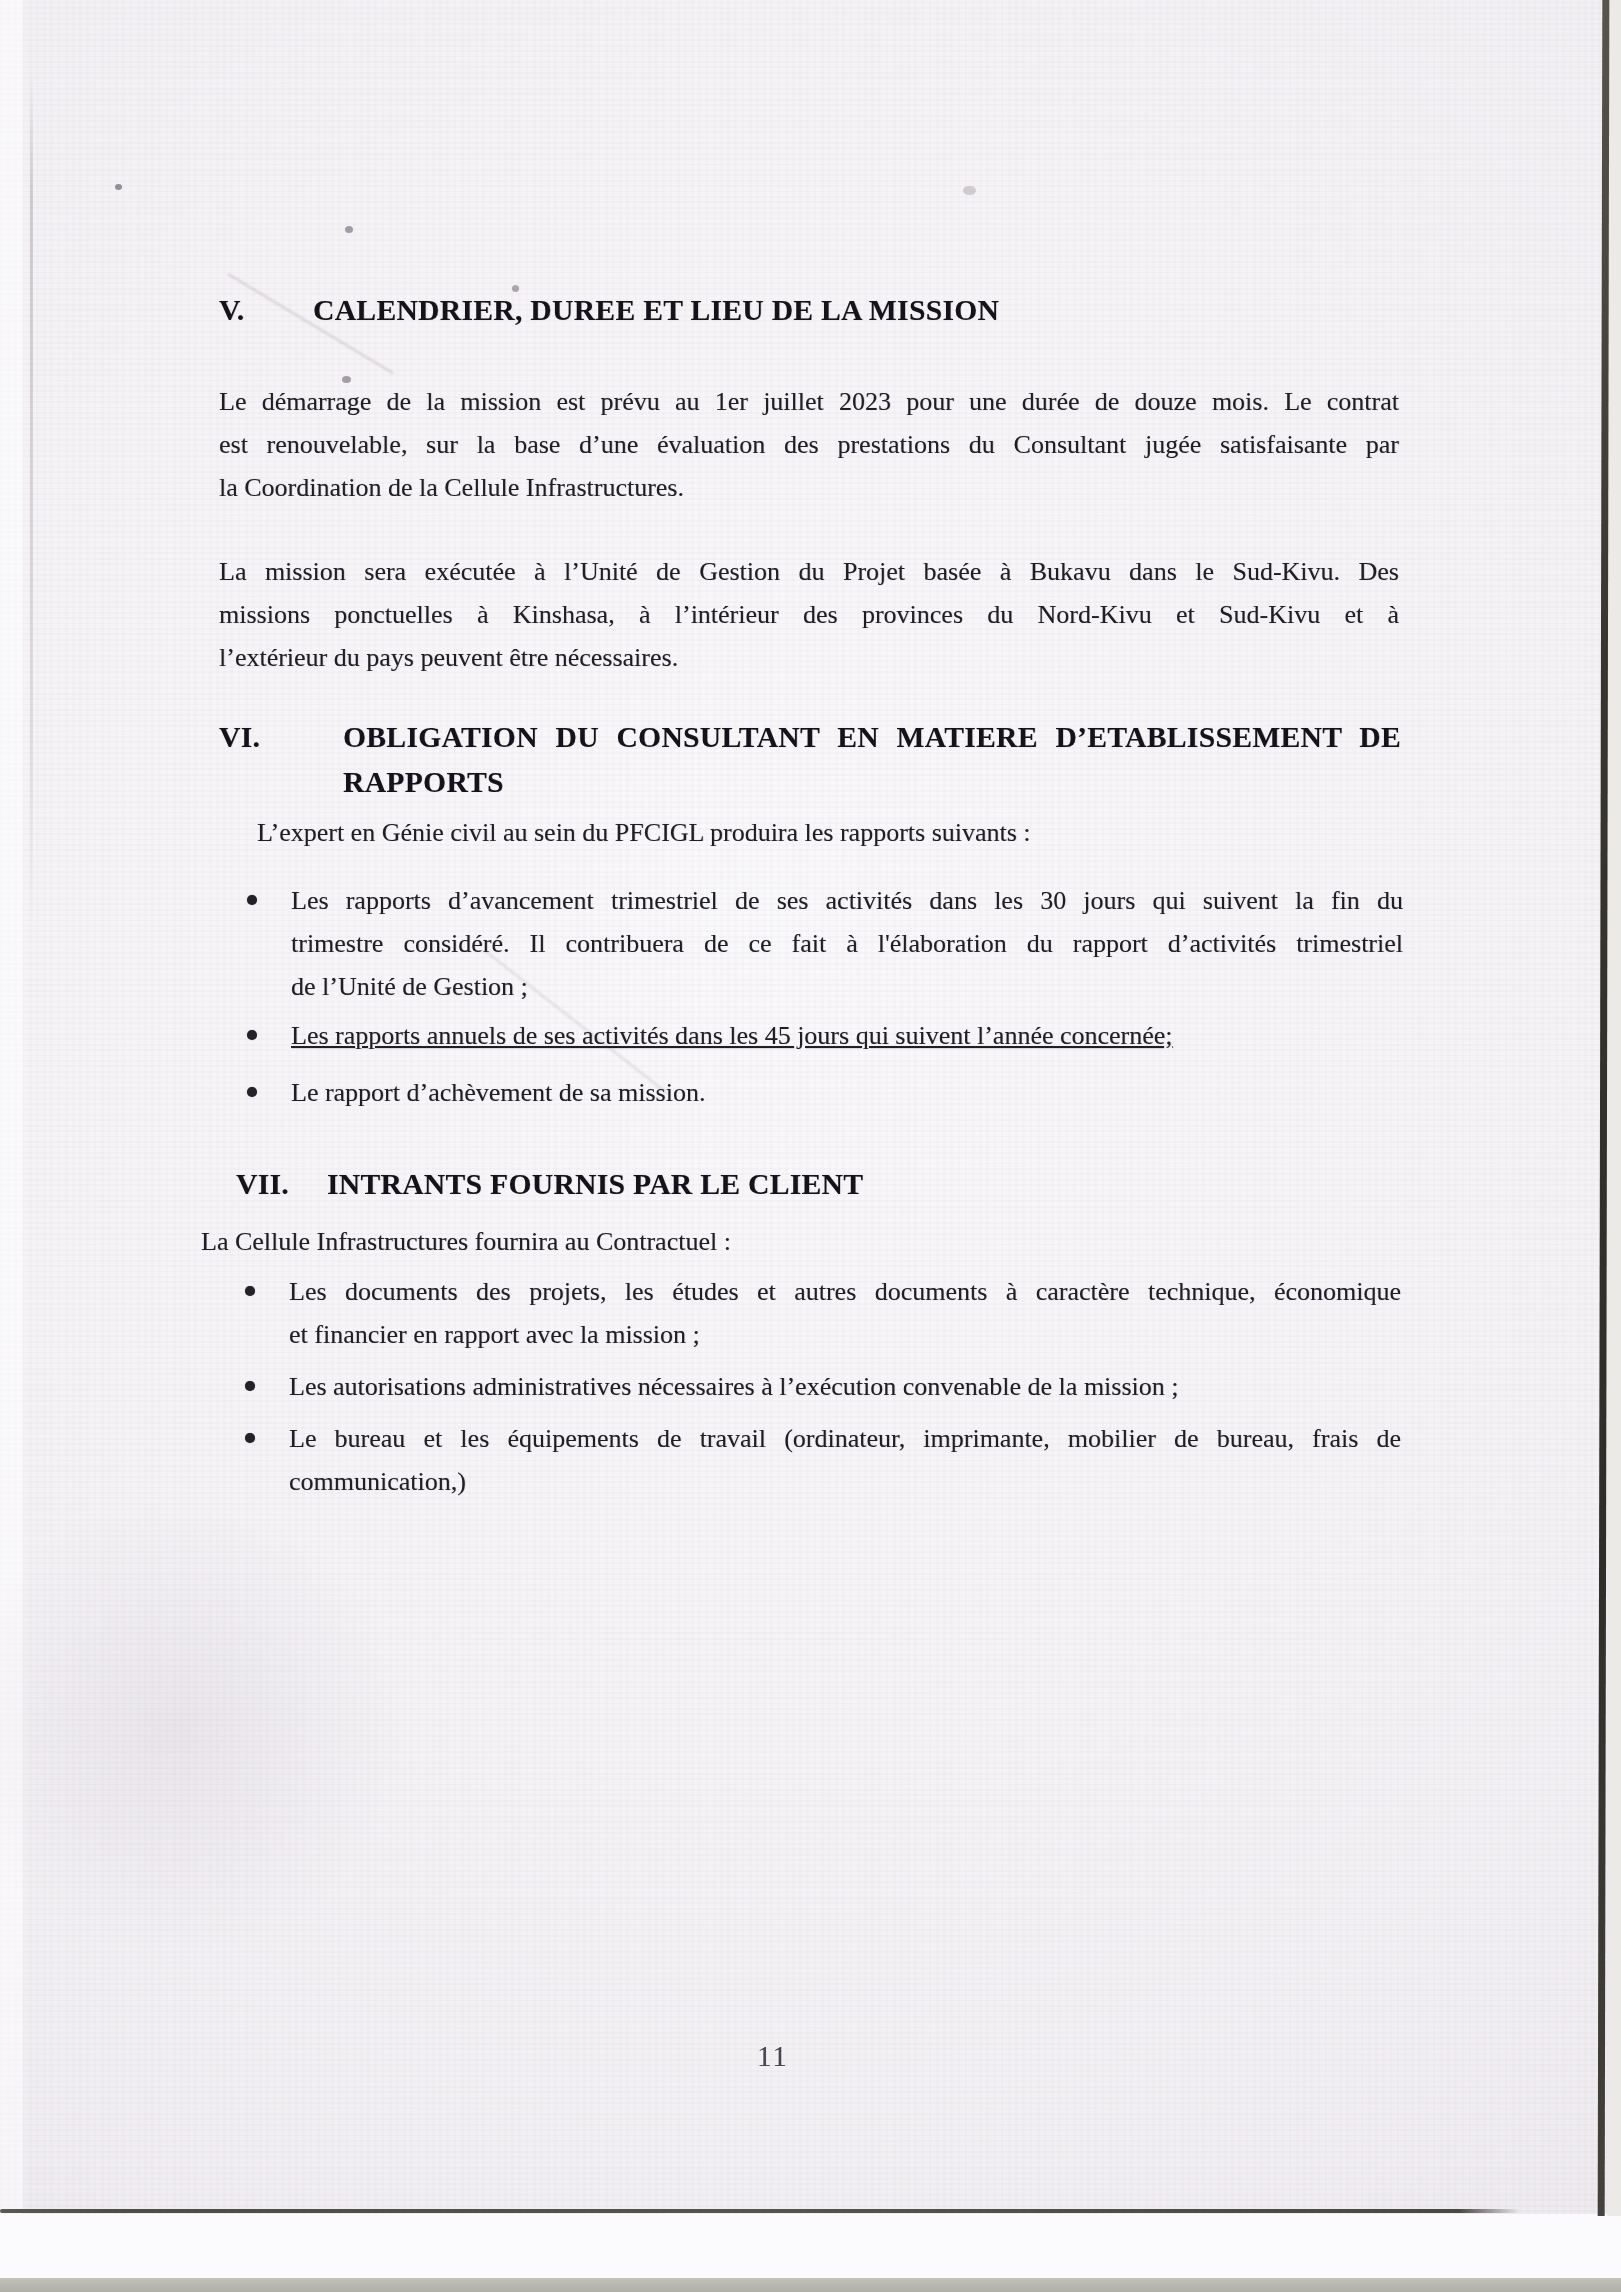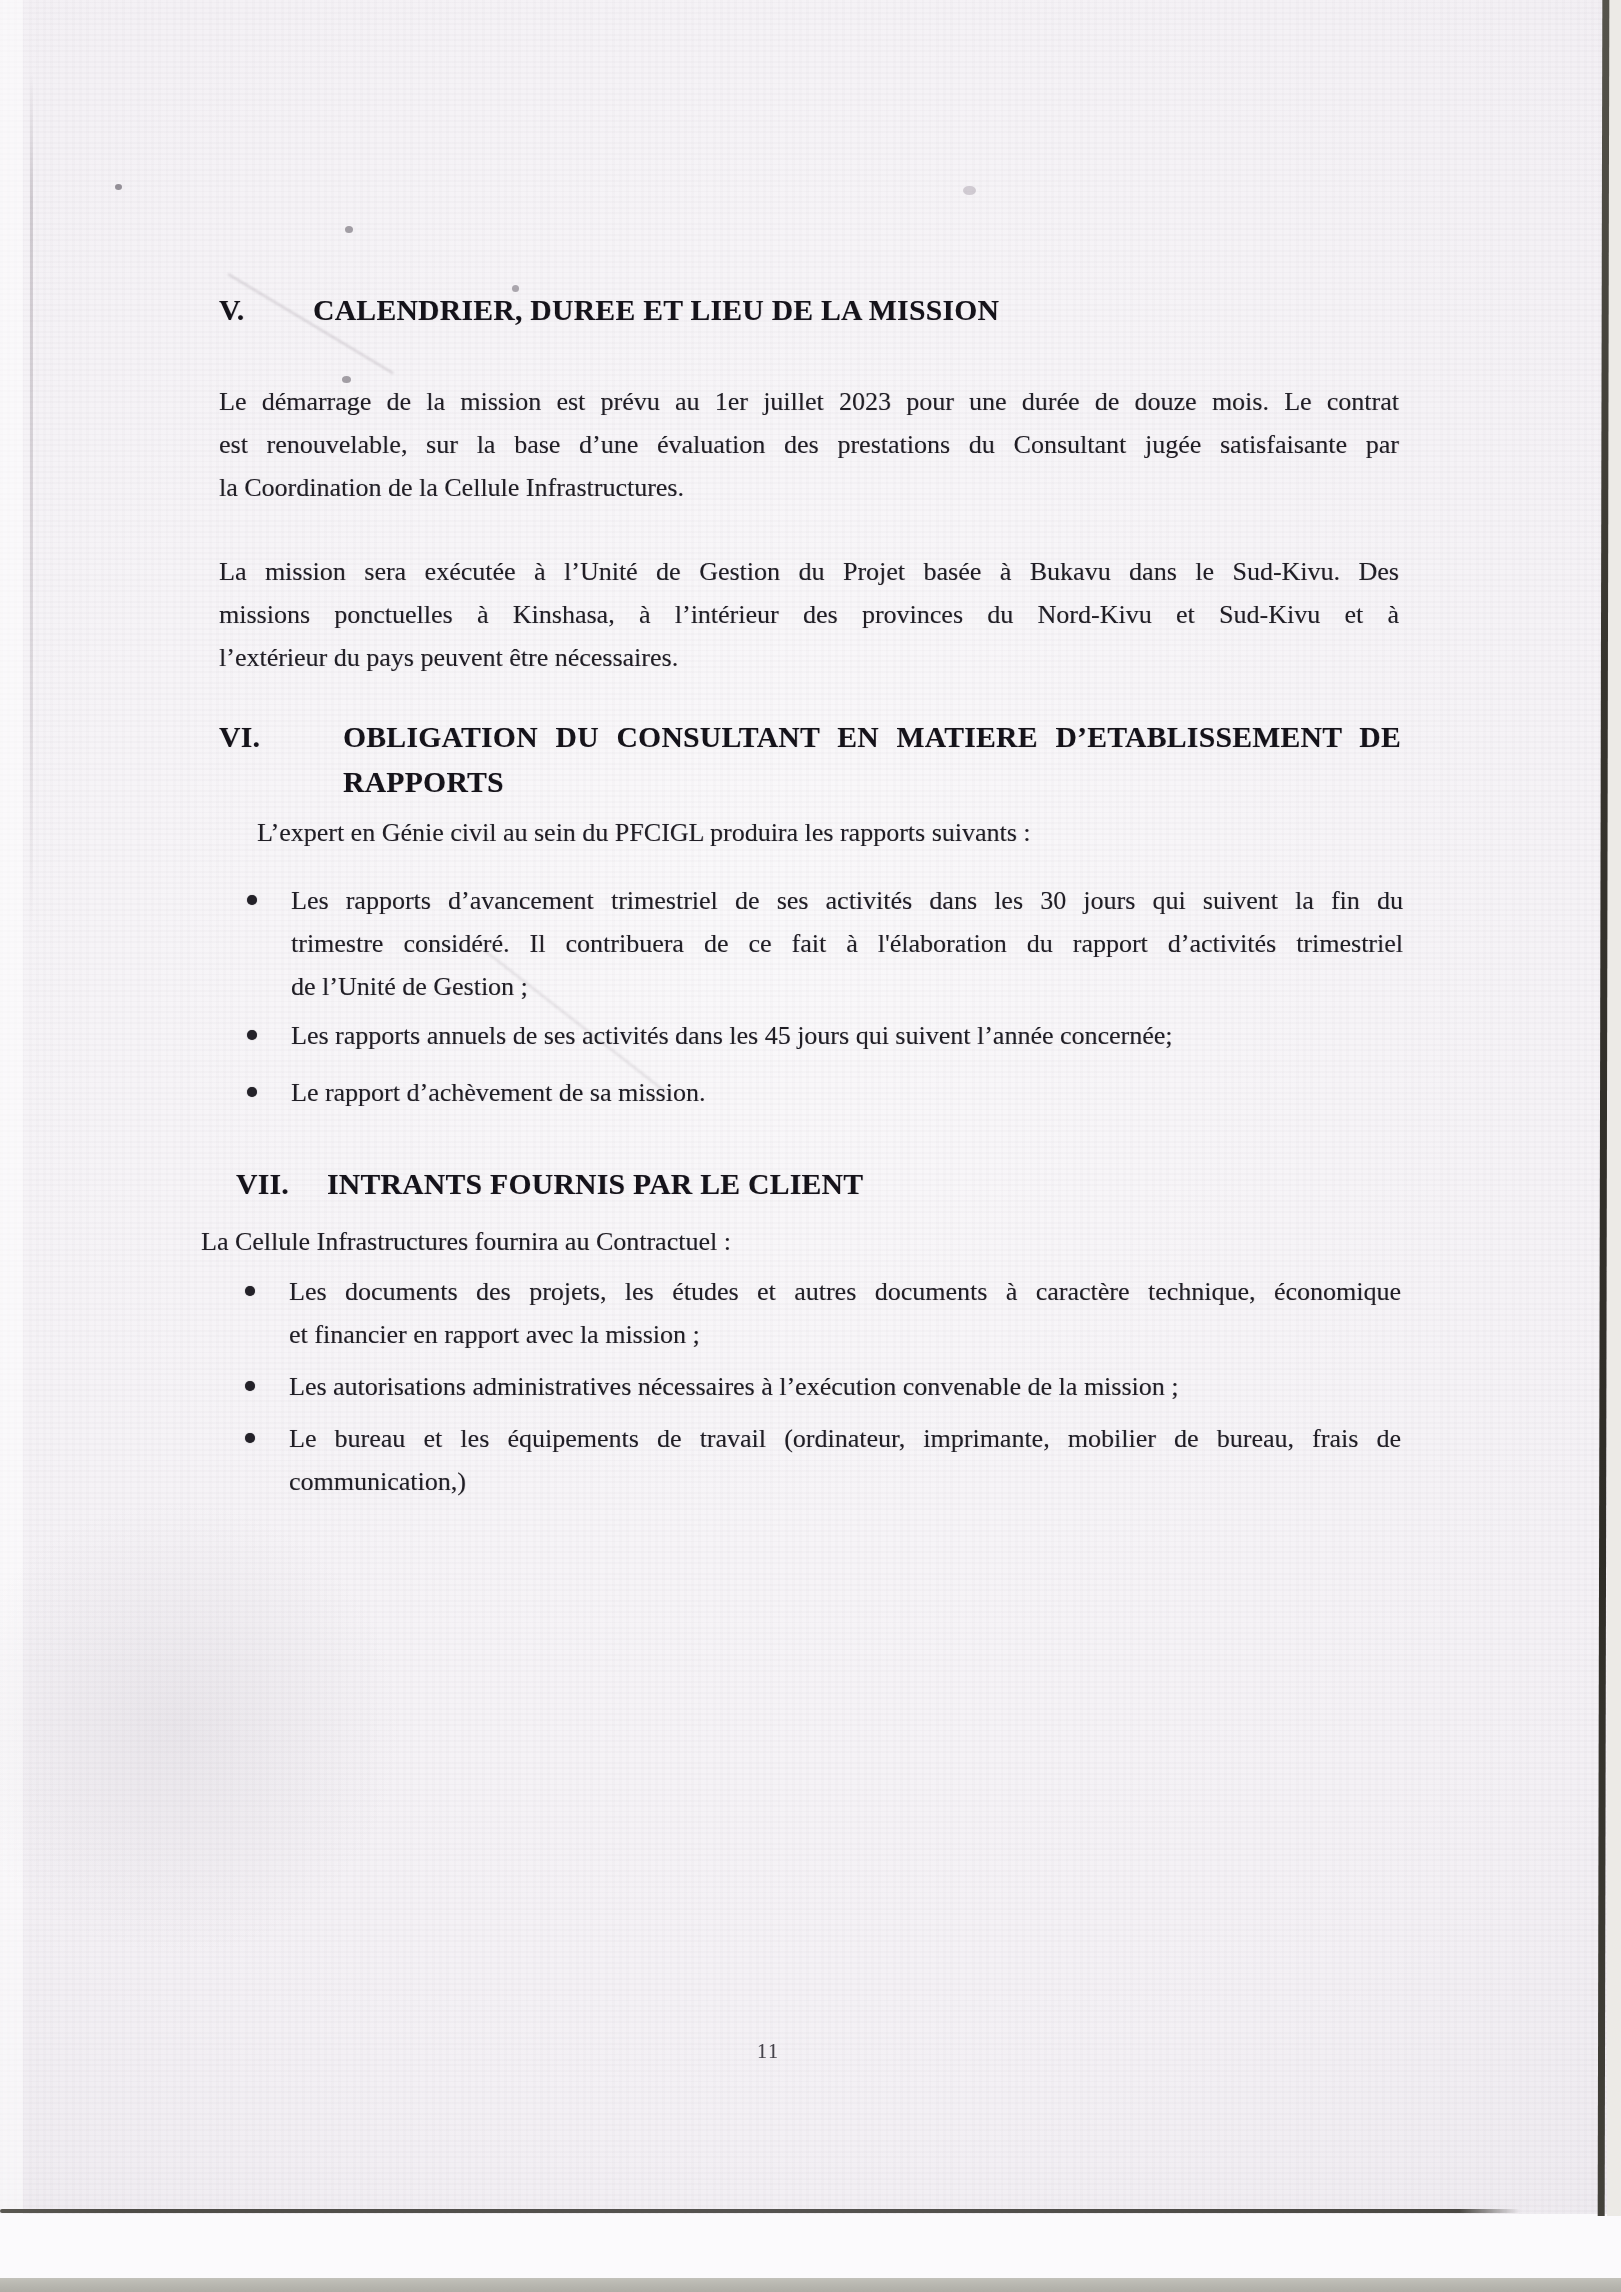--- a/index.html
+++ b/index.html
@@ -43,21 +43,21 @@
     position:absolute;
     font-size:26px;line-height:43px;
     padding-left:72px;box-sizing:border-box;
   }
   .bullet .dot{
     position:absolute;left:28px;top:16px;width:9.9px;height:9.9px;border-radius:50%;
     background:#242229;box-shadow:0 0 0.9px rgba(30,28,35,0.6);
   }
   .page-number{
     position:absolute;top:2040px;left:757px;
-    font-size:20px;color:#46444c;letter-spacing:1.8px;
+    font-size:29px;color:#46444c;letter-spacing:1.8px;
     text-shadow:0.3px 0.3px 0.5px rgba(60,56,66,0.4);
   }
   
   .edge-left-strip{position:absolute;left:0;top:0;width:23px;height:100%;background:rgba(255,255,255,0.5);}
   .fold-line{
     position:absolute;left:30px;top:72px;width:2.7px;height:860px;
     background:linear-gradient(to bottom, rgba(125,115,125,0) 0%, rgba(125,115,125,0.3) 15%, rgba(125,115,125,0.18) 75%, rgba(125,115,125,0) 100%);
     filter:blur(0.5px);
   }
   .crease-1{
@@ -135,21 +135,21 @@
 
   <div class="intro txt" style="top:811px;left:257px;">L’expert en Génie civil au sein du PFCIGL produira les rapports suivants :</div>
 
   <div class="bullet txt" style="top:879px;left:219px;width:1184px;">
     <span class="dot"></span>
     <span class="jline">Les rapports d’avancement trimestriel de ses activités dans les 30 jours qui suivent la fin du</span>
     <span class="jline">trimestre considéré. Il contribuera de ce fait à l'élaboration du rapport d’activités trimestriel</span>
     <span class="jline last">de l’Unité de Gestion ;</span>
   </div>
 
-  <div class="bullet txt" style="top:1014px;left:219px;width:1184px;">
+  <div class="bullet txt" style="top:1014px;left:219px;width:1184px;text-decoration:underline;">
     <span class="dot"></span>
     <span class="jline last">Les rapports annuels de ses activités dans les 45 jours qui suivent l’année concernée;</span>
   </div>
 
   <div class="bullet txt" style="top:1071px;left:219px;width:1184px;">
     <span class="dot"></span>
     <span class="jline last">Le rapport d’achèvement de sa mission.</span>
   </div>
 
   <div class="heading txt" style="top:1162px;left:206px;width:1191px;">

